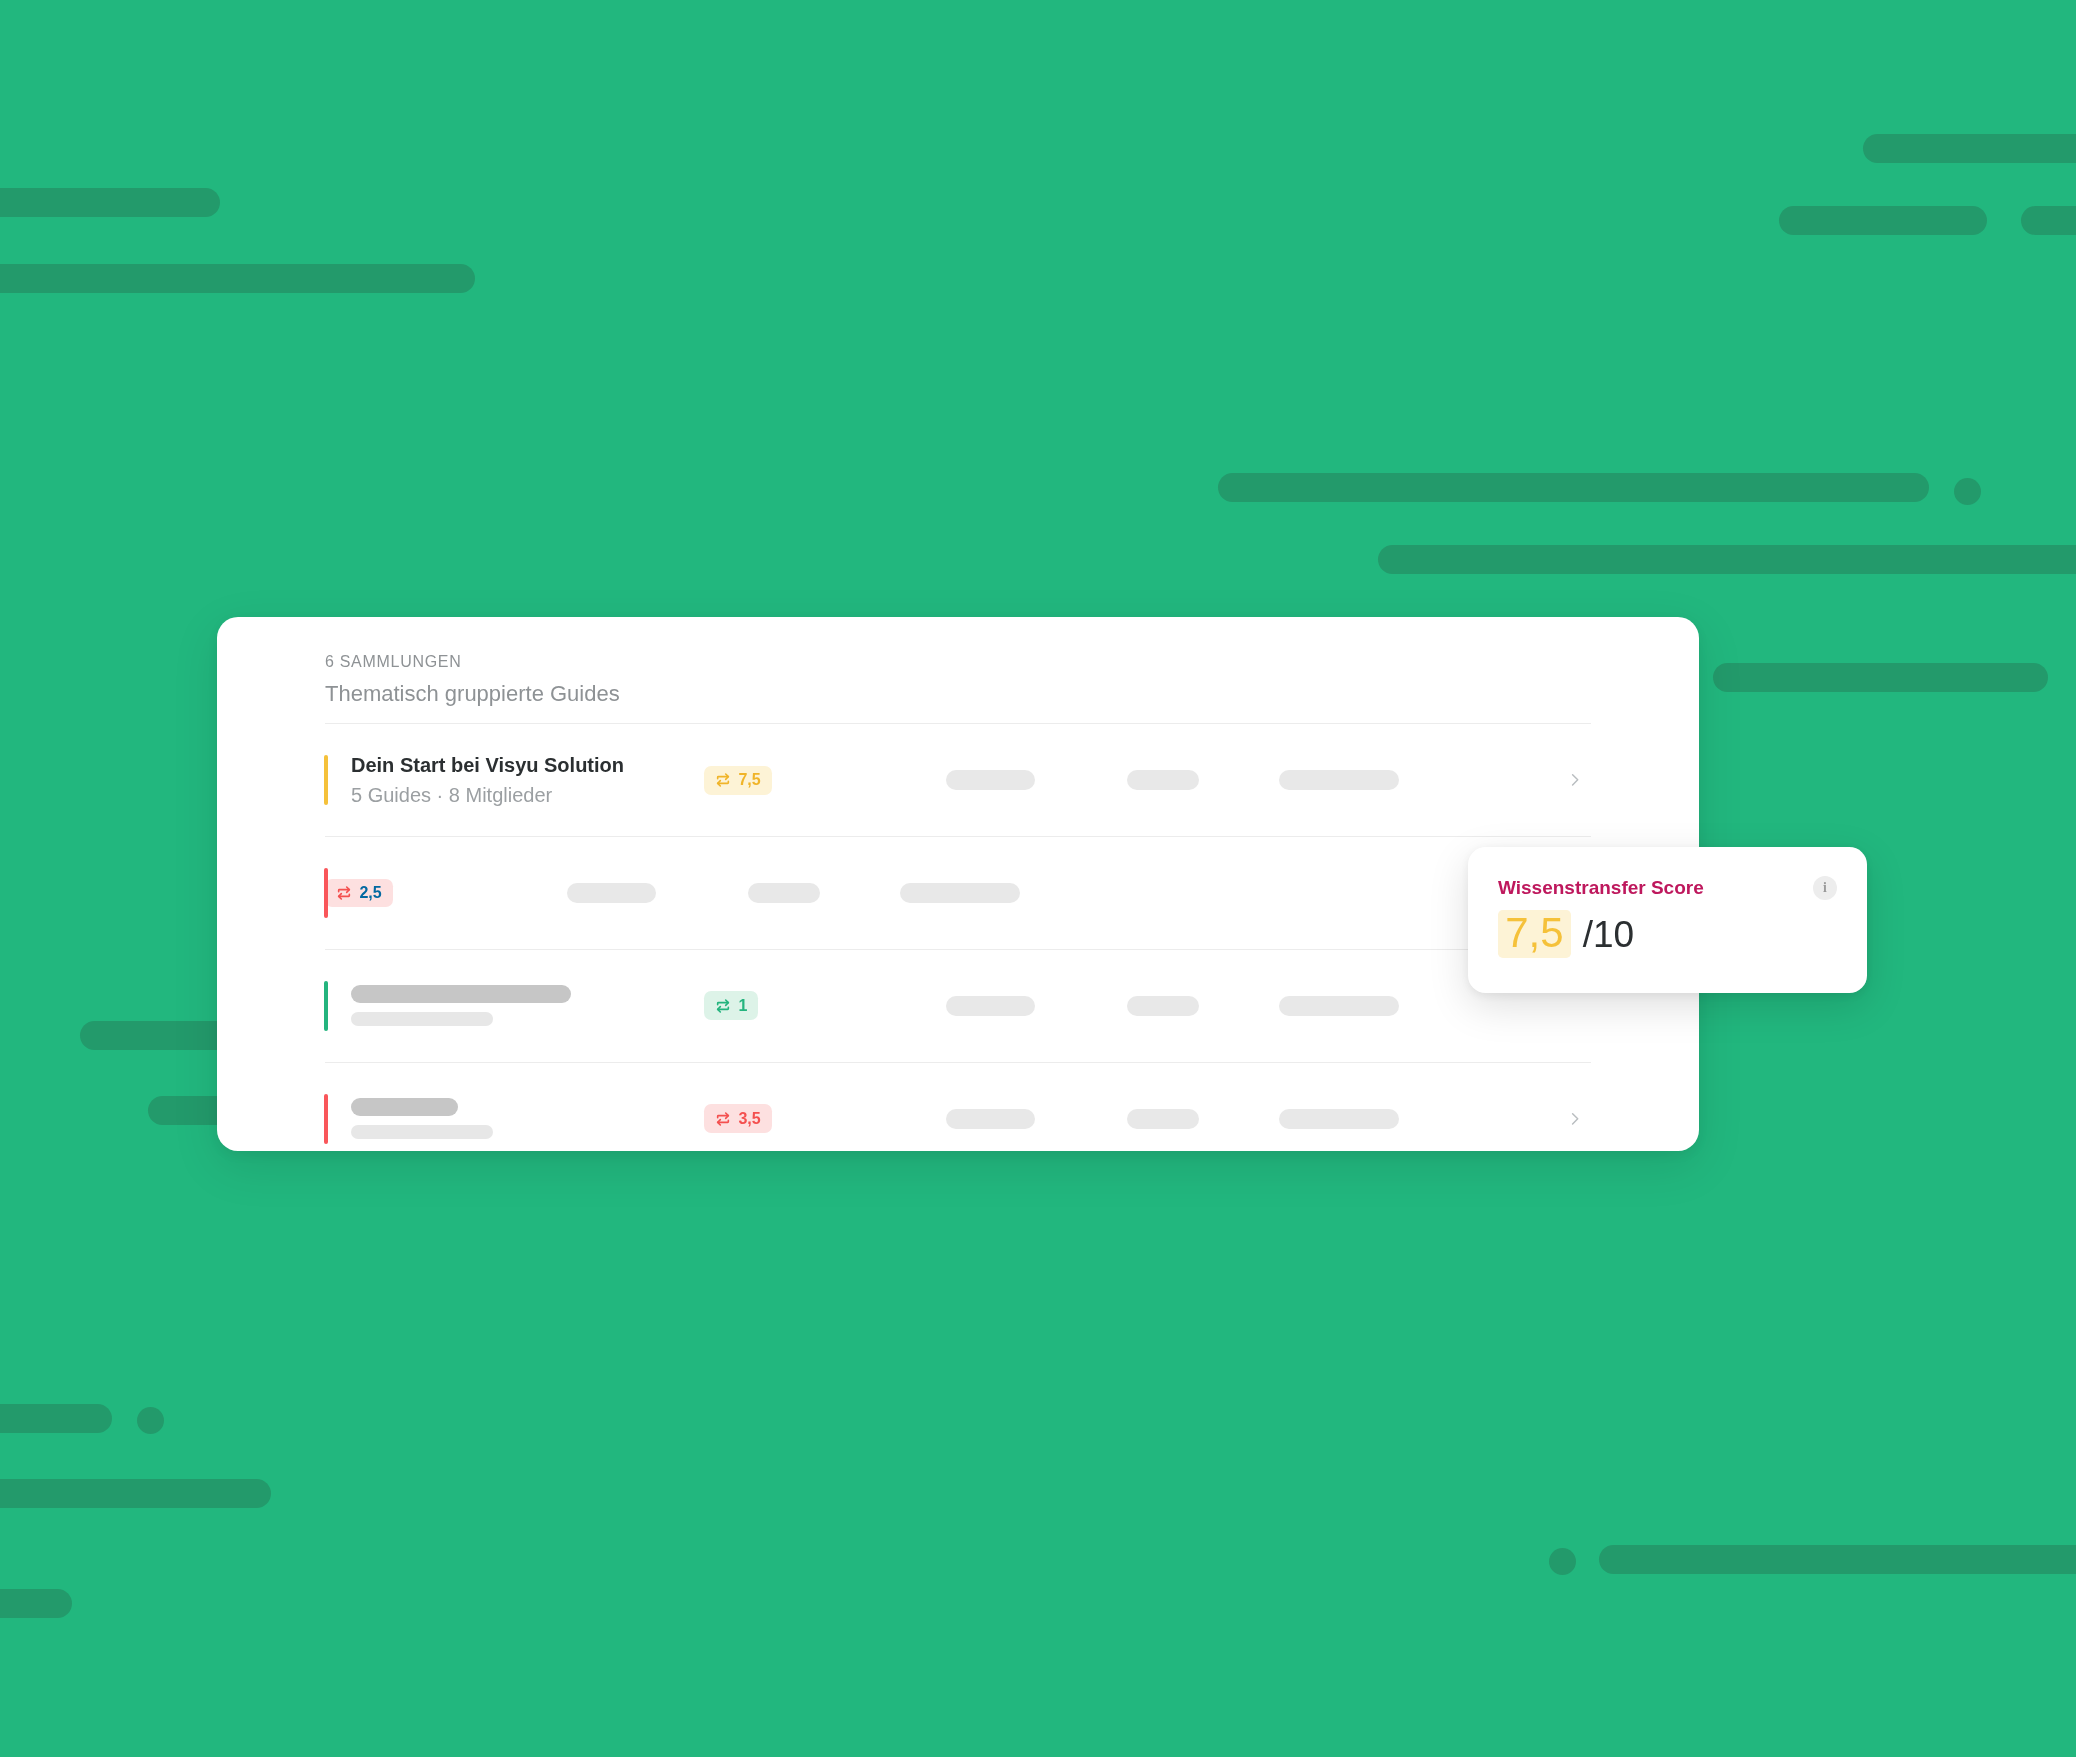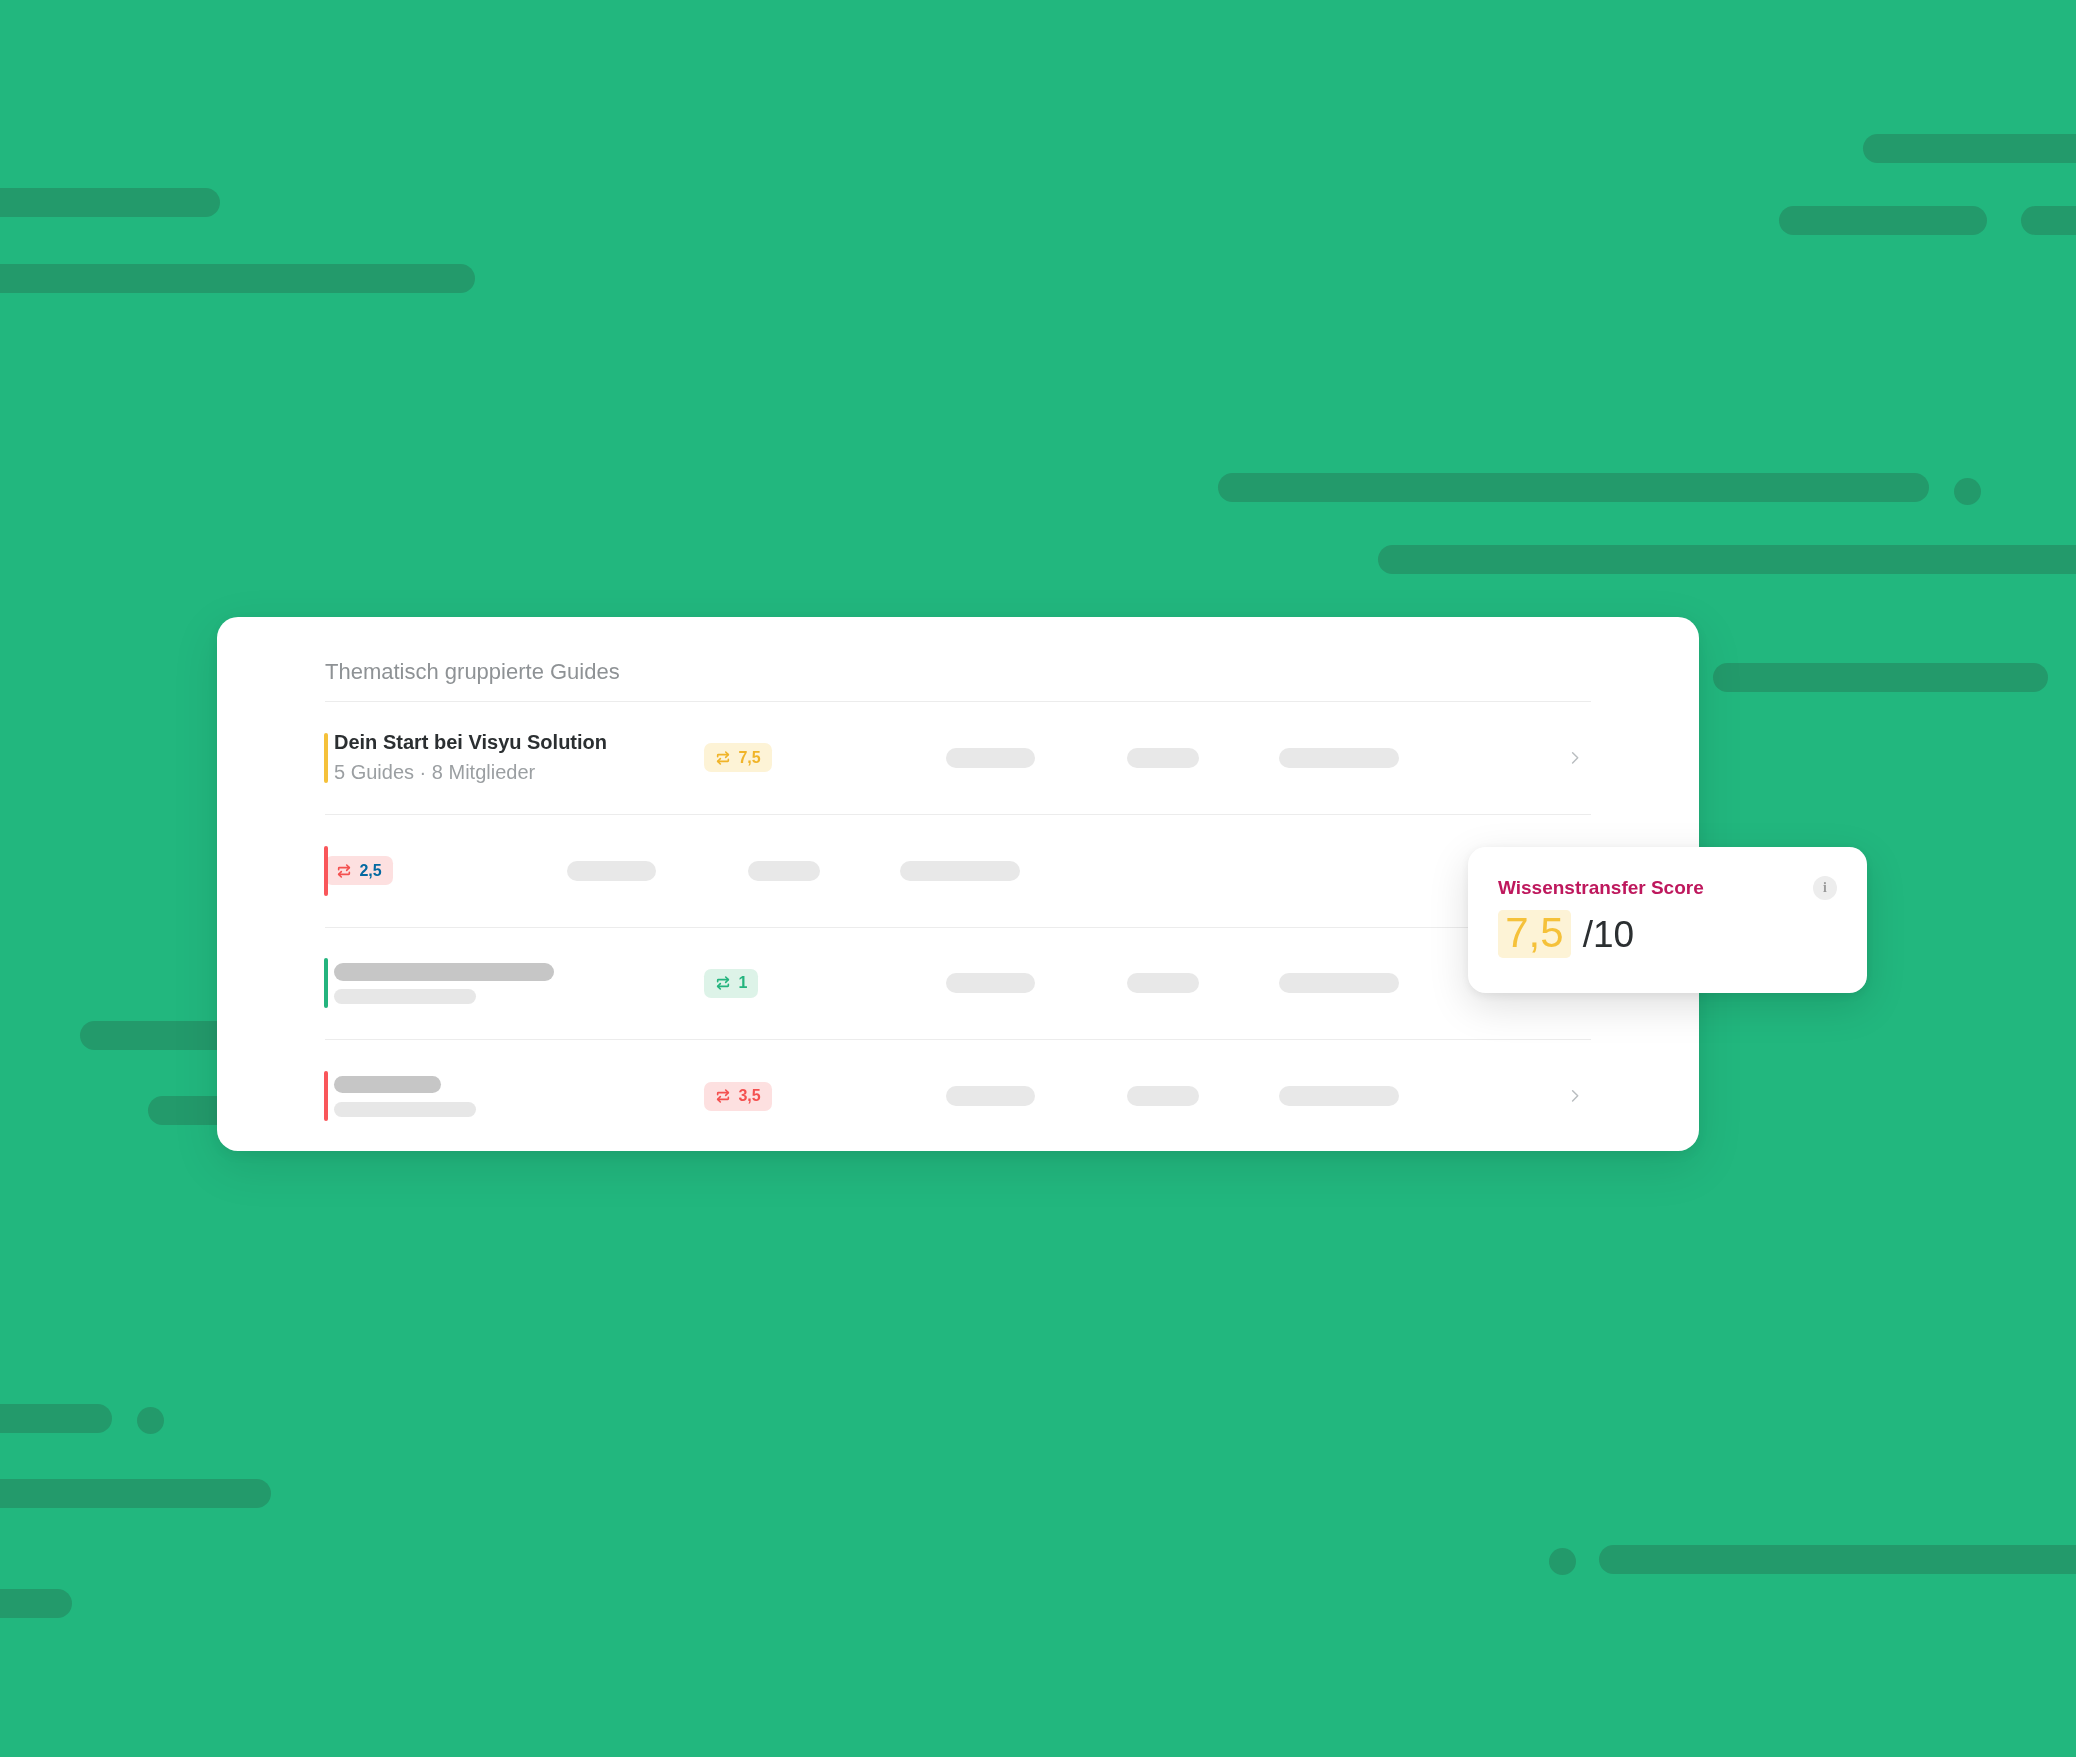--- a/index.html
+++ b/index.html
@@ -85,21 +85,21 @@
     width: 4px;
     height: 50px;
     border-radius: 2.4px;
   }
   
   .row .row-accent { left: 0; margin-left: 107px; }
 
   .row-main {
     width: 379px;
     flex: 0 0 379px;
-    padding-left: 9px;
+    padding-left: 26px;
   }
   .row-title {
     font-size: 20px;
     color: #2b2f31;
     font-weight: 700;
     line-height: 1.25;
     white-space: nowrap;
   }
   .row-meta {
     font-size: 20px;
@@ -234,20 +234,21 @@
     <div class="decor-pill" style="left: -48px; top: 1589px; width: 120px; height: 29px;"></div>
     <div class="decor-pill" style="left: 1599px; top: 1545px; width: 559px; height: 29px;"></div>
     <div class="decor-dot" style="left: 1954px; top: 478px; width: 27px; height: 27px;"></div>
     <div class="decor-dot" style="left: 137px; top: 1407px; width: 27px; height: 27px;"></div>
     <div class="decor-dot" style="left: 1549px; top: 1548px; width: 27px; height: 27px;"></div>
   </div>
 
 <div id="collections-card">
 
   <div class="card-header">
+    <div class="card-eyebrow">6 SAMMLUNGEN</div>
     <div class="card-subtitle">Thematisch gruppierte Guides</div>
   </div>
 
   <div class="divider"></div>
 
   <div id="rows-container">
       <div class="row">
         <div class="row-accent" style="background: rgb(245, 193, 58);"></div>
         <div class="row-main">
           <div class="row-title">Dein Start bei Visyu Solution</div>

